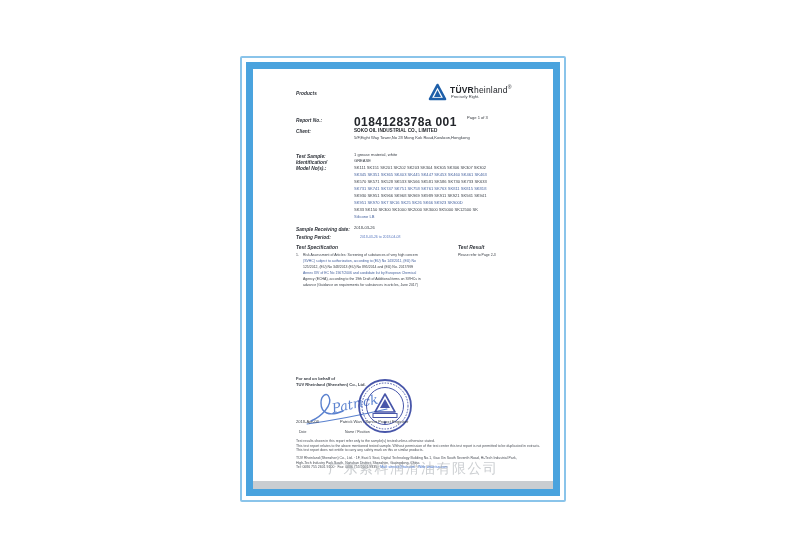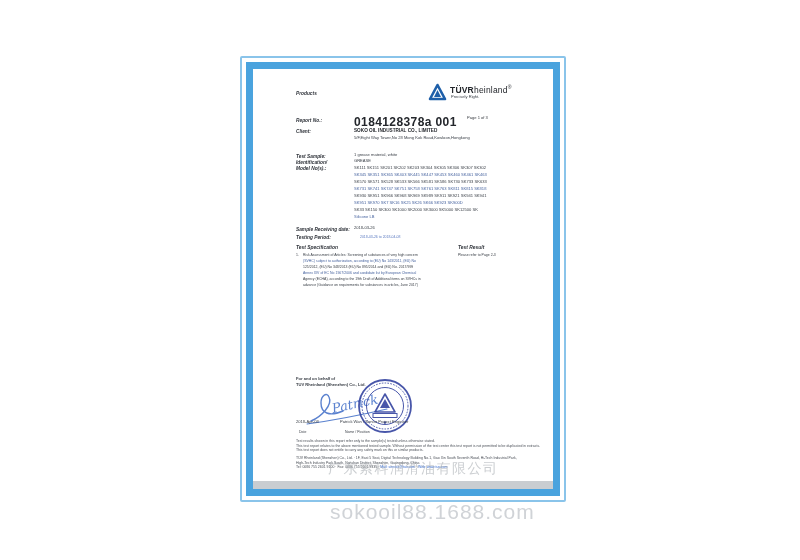--- a/index.html
+++ b/index.html
@@ -138,15 +138,14 @@
       <span>Tel: 0086 755 2601 9100 · Fax: 0086 755 2601 9335 ·</span>
       <span class="link">Mail: service@tuv.com</span>
       <span>·</span>
       <span class="link">Web: www.tuv.com</span>
     </div>
 
     <div class="page-shadow"></div>
   </div>
 
   <div class="abs wm-cn" style="left:328px;top:460px;">广东索科润滑油有限公司</div>
-  <div class="abs wm-site" style="left:330px;top:500px;">sokooil88.1688.com</div>
 
 </div>
 
 </body></html>

